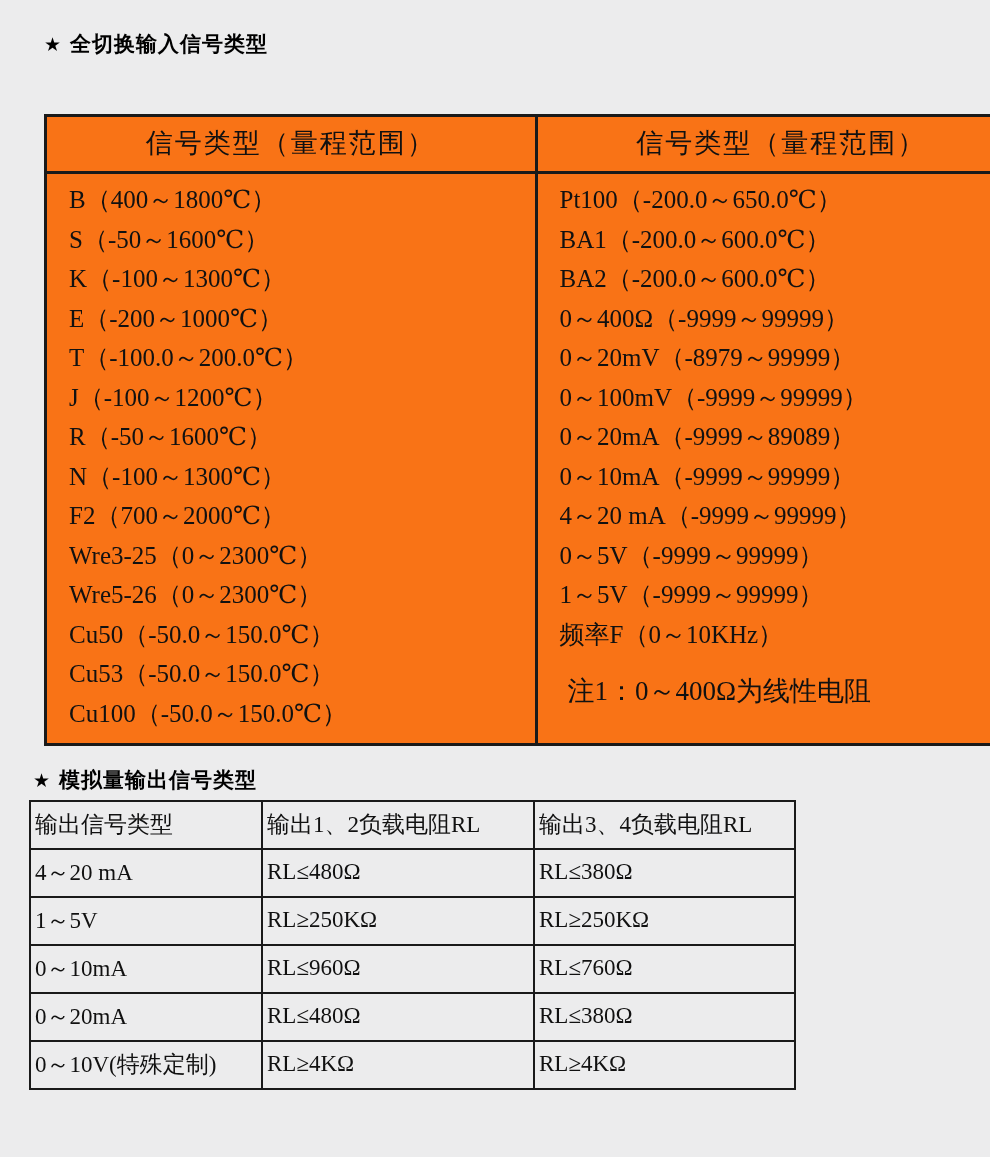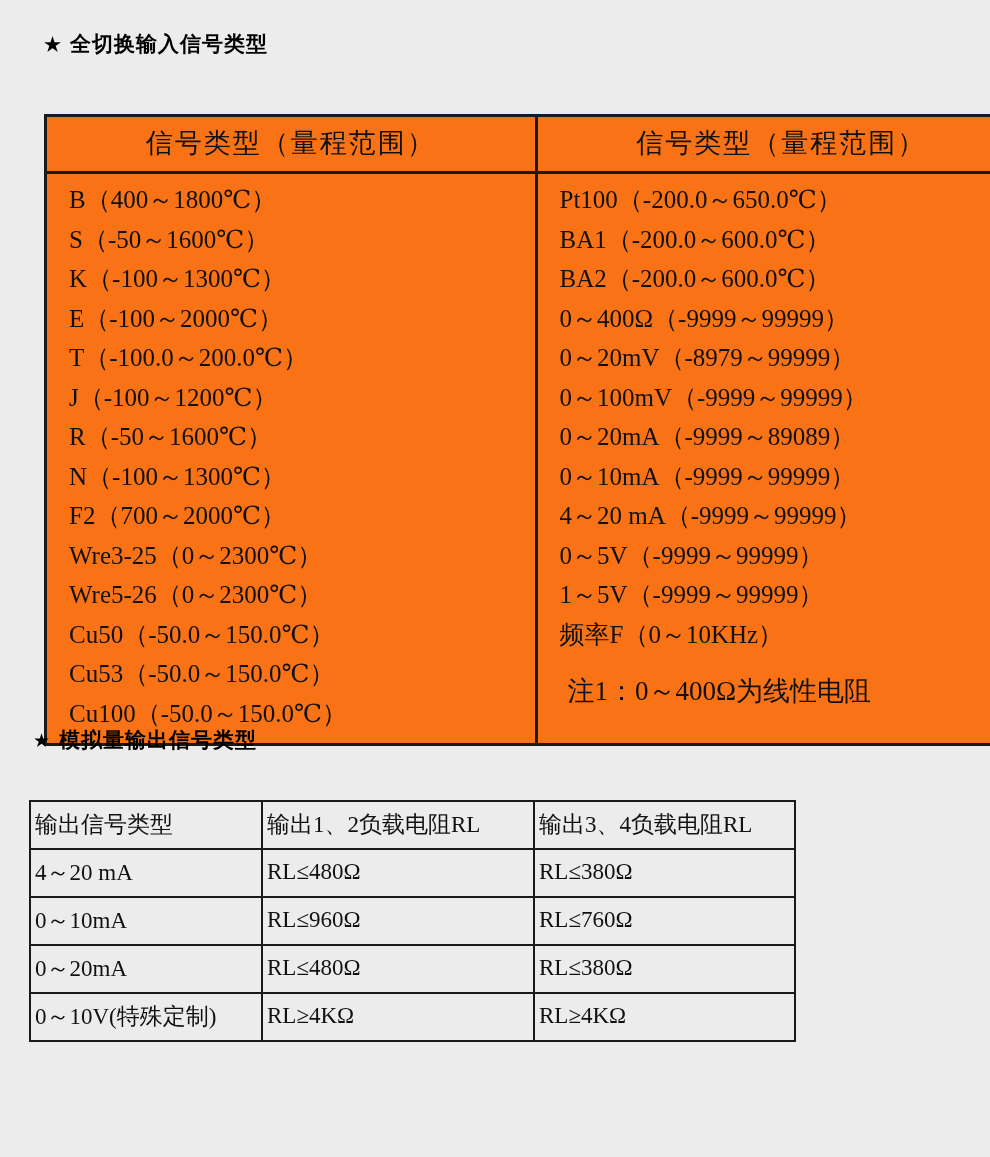--- a/index.html
+++ b/index.html
@@ -31,22 +31,22 @@
     font-weight: 600;
     letter-spacing: 1px;
     color: #000;
     white-space: nowrap;
   }
   .section-heading .star {
     font-size: 19px;
     margin-right: 8px;
   }
 
-  #heading-input { left: 44px; top: 30px; font-family: Liberation Serif, serif; }
-  #heading-output { left: 33px; top: 726px; }
+  #heading-input { left: 44px; top: 30px; }
+  #heading-output { left: 33px; top: 766px; }
 
   
   #signal-table {
     position: absolute;
     left: 44px;
     top: 114px;
     width: 984px;
     border: 3px solid #1a1a1a;
     border-collapse: collapse;
     background: #f97316;
@@ -134,21 +134,21 @@
         <th>信号类型（量程范围）</th>
       </tr>
     </thead>
     <tbody>
       <tr>
         <td>
           <ul class="cell-list">
             <li>B（400～1800℃）</li>
             <li>S（-50～1600℃）</li>
             <li>K（-100～1300℃）</li>
-            <li>E（-100～2000℃）</li>
+            <li>E（-200～1000℃）</li>
             <li>T（-100.0～200.0℃）</li>
             <li>J（-100～1200℃）</li>
             <li>R（-50～1600℃）</li>
             <li>N（-100～1300℃）</li>
             <li>F2（700～2000℃）</li>
             <li>Wre3-25（0～2300℃）</li>
             <li>Wre5-26（0～2300℃）</li>
             <li>Cu50（-50.0～150.0℃）</li>
             <li>Cu53（-50.0～150.0℃）</li>
             <li>Cu100（-50.0～150.0℃）</li>
@@ -193,20 +193,25 @@
         <th>输出3、4负载电阻RL</th>
       </tr>
     </thead>
     <tbody>
       <tr>
         <td>4～20 mA</td>
         <td>RL≤480Ω</td>
         <td>RL≤380Ω</td>
       </tr>
       <tr>
+        <td>1～5V</td>
+        <td>RL≥250KΩ</td>
+        <td>RL≥250KΩ</td>
+      </tr>
+      <tr>
         <td>0～10mA</td>
         <td>RL≤960Ω</td>
         <td>RL≤760Ω</td>
       </tr>
       <tr>
         <td>0～20mA</td>
         <td>RL≤480Ω</td>
         <td>RL≤380Ω</td>
       </tr>
       <tr>

